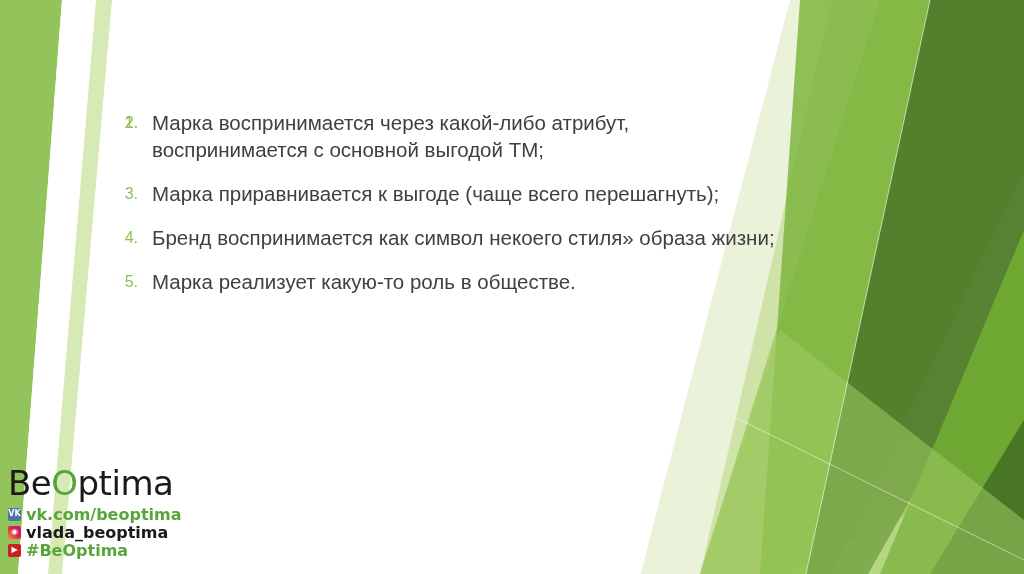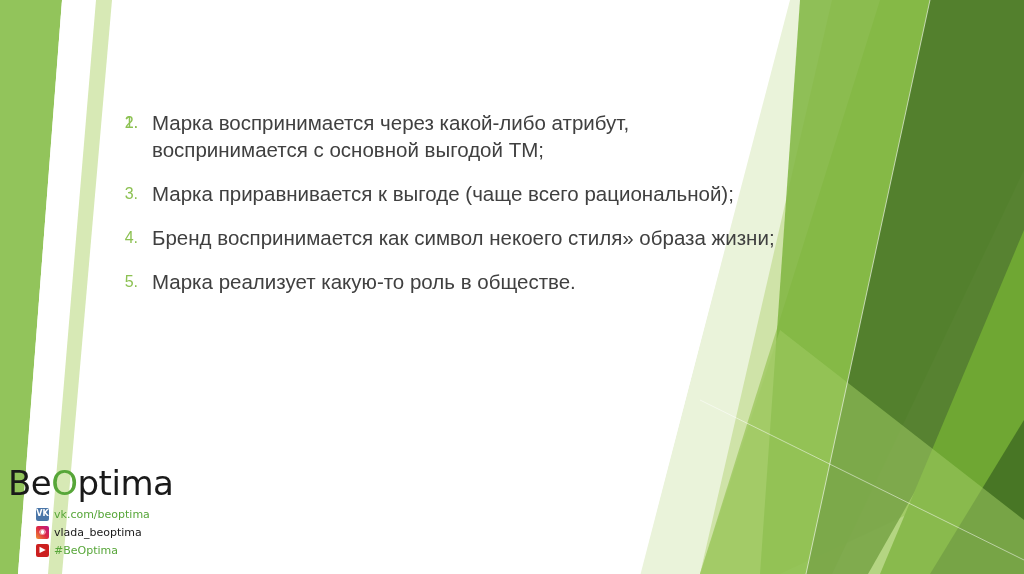--- a/index.html
+++ b/index.html
@@ -104,43 +104,42 @@
     letter-spacing: 0.4px;
   }
   .social {
     margin-top: 6px;
   }
   .social-row {
     display: flex;
     align-items: center;
     height: 16px;
     margin-bottom: 2px;
-    margin-left: 28px;
   }
   .social-ico {
     width: 13px;
     height: 13px;
     border-radius: 2px;
     margin-right: 5px;
     display: inline-flex;
     align-items: center;
     justify-content: center;
     font-size: 8px;
     font-weight: bold;
     color: #ffffff;
     font-family: "DejaVu Sans", sans-serif;
     line-height: 1;
   }
   .ico-vk { background: #4a76a8; }
   .ico-ig { background: linear-gradient(45deg,#f09433,#dc2743,#bc1888); }
   .ico-yt { background: #cc1f1f; }
   .social-text {
     font-family: "DejaVu Sans", sans-serif;
-    font-size: 11px;
-    font-weight: normal;
+    font-size: 16px;
+    font-weight: bold;
     color: #1a1a1a;
   }
   .social-text.green { color: #57a639; }
 </style>
 </head>
 <body>
 
 <div class="slide">
 
   <svg class="deco" viewBox="0 0 1024 574" preserveAspectRatio="none">
@@ -168,21 +167,21 @@
     <ol class="list">
       <li>
         <span class="num">1.</span>
       </li>
       <li>
         <span class="num">2.</span>
         <span>Марка воспринимается через какой-либо атрибут, воспринимается с основной выгодой ТМ;</span>
       </li>
       <li>
         <span class="num">3.</span>
-        <span>Марка приравнивается к выгоде (чаще всего рациональной);</span>
+        <span>Марка приравнивается к выгоде (чаще всего перешагнуть);</span>
       </li>
       <li>
         <span class="num">4.</span>
         <span>Бренд воспринимается как символ некоего стиля» образа жизни;</span>
       </li>
       <li>
         <span class="num">5.</span>
         <span>Марка реализует какую-то роль в обществе.</span>
       </li>
     </ol>

